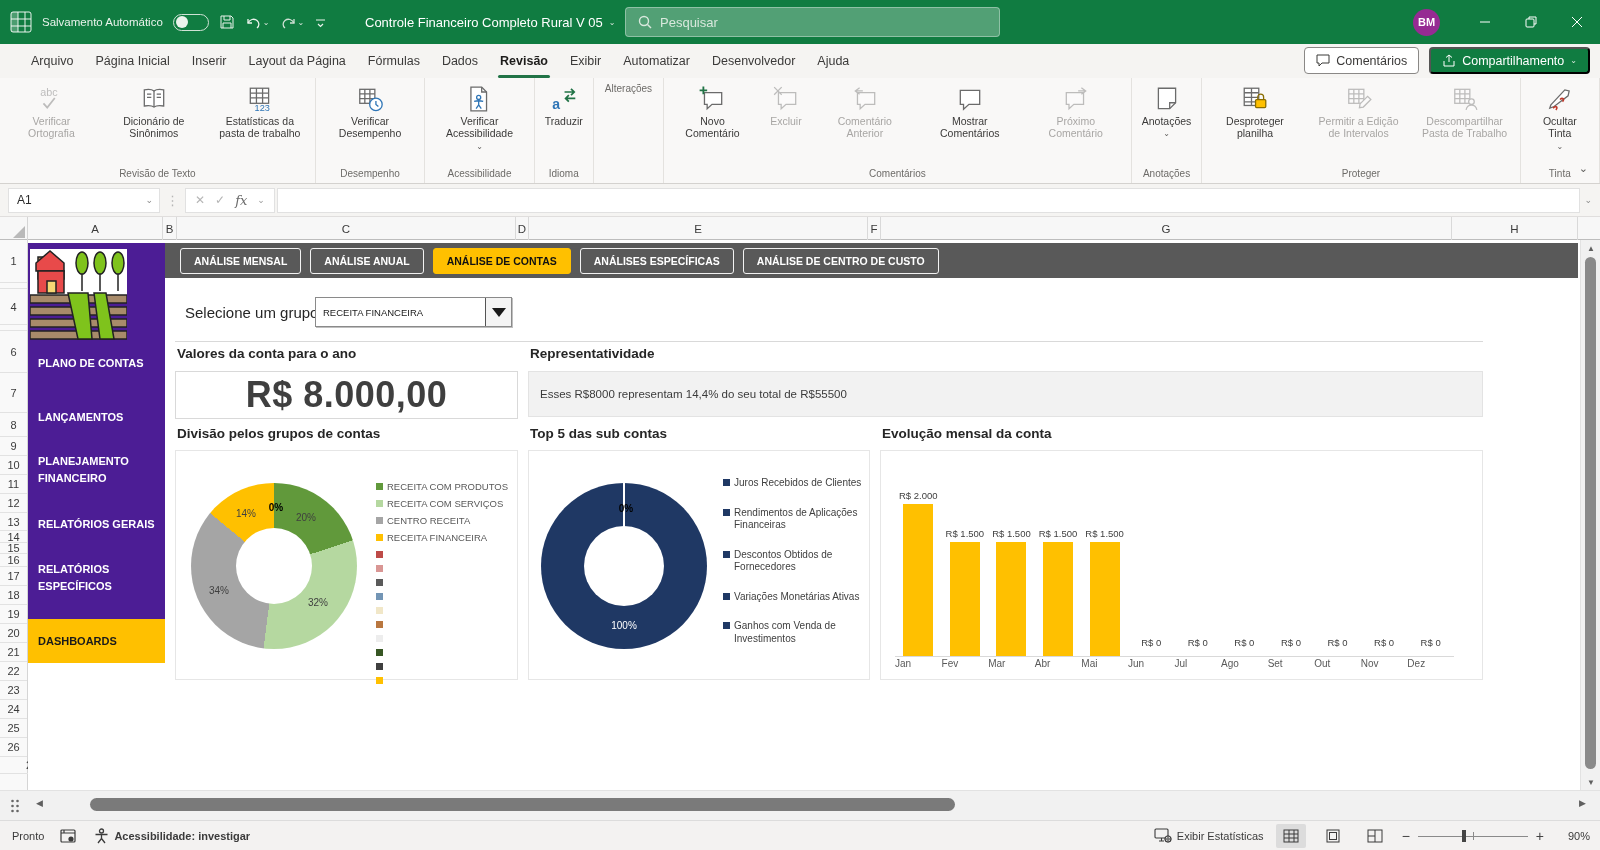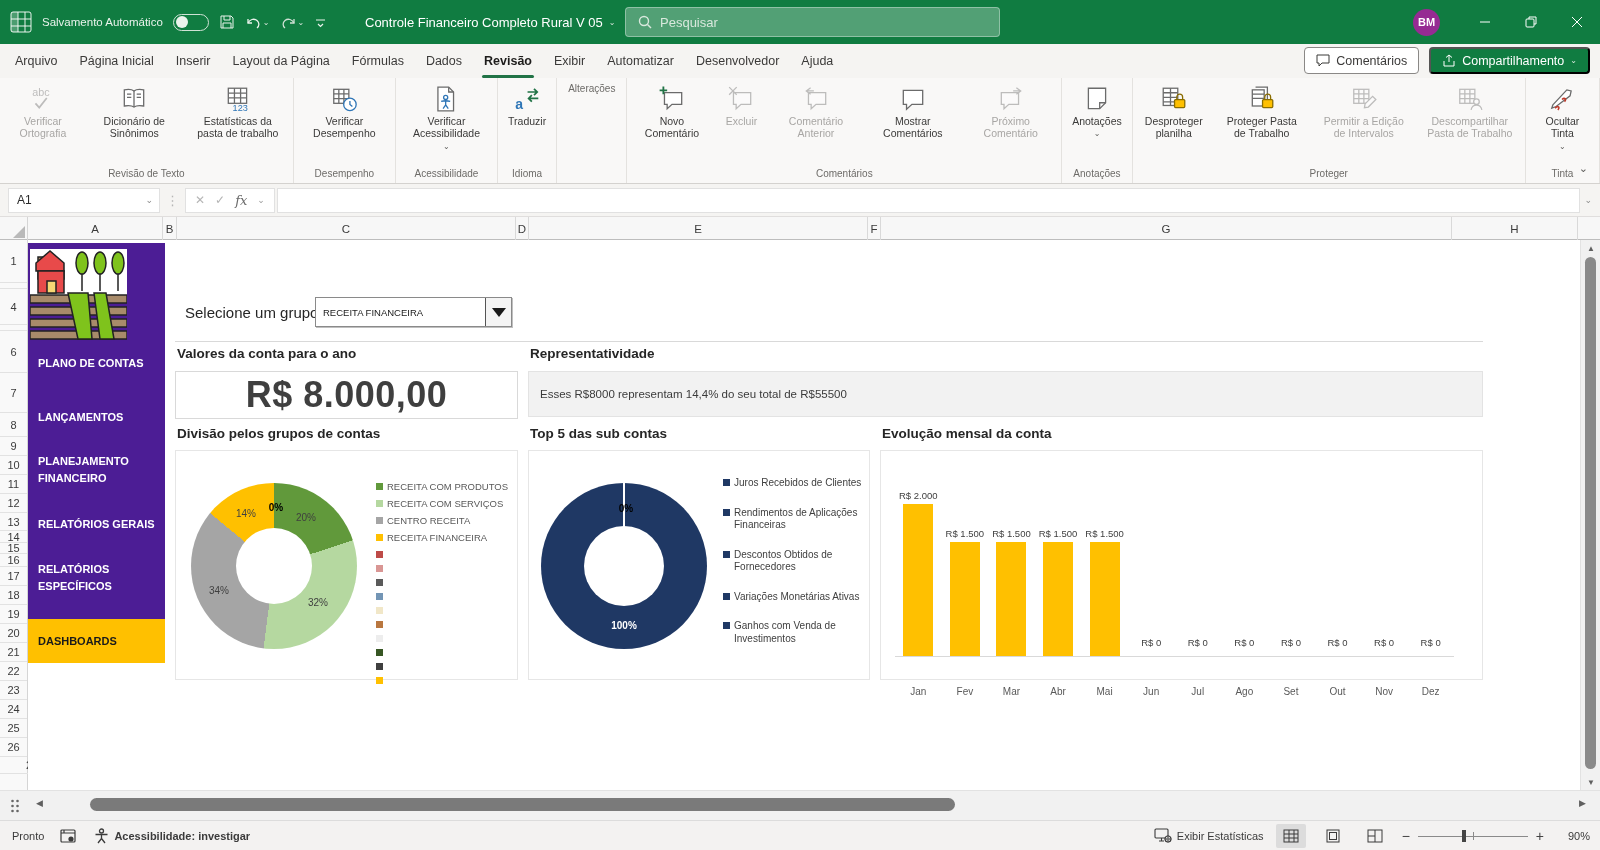--- a/index.html
+++ b/index.html
@@ -19,21 +19,21 @@
   .chev-sm { font-size:8px; color:#d7e6dc; }
   .tb-title { position:absolute; left:365px; top:0; height:44px; display:flex; align-items:center; font-size:13px; color:#fff; gap:6px; }
   .tb-search { position:absolute; left:625px; top:7px; width:375px; height:30px; background:rgba(255,255,255,.28); border:1px solid rgba(255,255,255,.35); border-radius:4px; display:flex; align-items:center; gap:8px; padding-left:12px; }
   .tb-search .ph { color:#d9e8dd; font-size:13px; }
   .tb-right { position:absolute; right:0; top:0; height:44px; display:flex; align-items:center; }
   .avatar { width:27px; height:27px; border-radius:50%; background:#962B93; color:#fff; font-size:11px; font-weight:bold; display:flex; align-items:center; justify-content:center; margin-right:22px; }
   .winbtn { width:46px; height:44px; display:flex; align-items:center; justify-content:center; }
 
   
   .menubar { position:absolute; left:0; top:44px; width:1600px; height:34px; background:#f5f4f2; display:flex; align-items:center; }
-  .menu-tabs { display:flex; align-items:center; padding-left:4px; height:100%; }
+  .menu-tabs { display:flex; align-items:center; padding-left:20px; height:100%; }
   .mtab { padding:0 11px; font-size:12.5px; color:#3b3a39; height:100%; display:flex; align-items:center; position:relative; }
   .mtab.active { font-weight:bold; color:#1d1c1b; }
   .mtab.active::after { content:""; position:absolute; left:9px; right:9px; bottom:0; height:3px; background:#217346; border-radius:2px; }
   .menu-right { position:absolute; right:10px; top:3px; display:flex; gap:10px; }
   .btn-comments { display:flex; align-items:center; gap:6px; border:1px solid #8a8886; border-radius:4px; background:#fff; height:27px; padding:0 11px; font-size:12.5px; color:#3b3a39; }
   .btn-share { display:flex; align-items:center; gap:6px; border-radius:4px; background:#107C41; height:27px; padding:0 11px; font-size:12.5px; color:#fff; }
 
   
   .ribbon { position:absolute; left:0; top:78px; width:1600px; height:106px; background:#f9f8f7; border-bottom:1px solid #d4d2cf; display:flex; }
   .grp { display:flex; flex-direction:column; border-right:1px solid #e4e2df; padding:3px 3px 0; }
@@ -104,34 +104,34 @@
 
   .panel { position:absolute; top:210px; height:230px; background:#fff; border:1px solid #e6e6e6; }
   #panel1 { left:147px; width:343px; }
   #panel2 { left:500px; width:342px; }
   #panel3 { left:852px; width:603px; }
 
   .donut { position:absolute; border-radius:50%; }
   .donut-hole { position:absolute; border-radius:50%; background:#fff; }
   .slice-label { position:absolute; transform:translate(-50%,-50%); font-size:10px; color:#3f3f3f; white-space:nowrap; }
   .slice-label.bold { font-weight:bold; color:#000; }
-  .slice-label.white { color:#fff;font-weight:bold; }
+  .slice-label.white { color:#fff; }
   .gap-line { position:absolute; background:#fff; }
 
   .legend { position:absolute; }
   .leg-item { display:flex; align-items:flex-start; gap:4px; font-size:9.5px; color:#595959; line-height:1.25; }
   .leg-sw { width:7px; height:7px; flex:none; margin-top:2px; }
   .leg2 .leg-item { font-size:10px; color:#404040; }
 
   .barplot { position:absolute; left:14px; right:28px; top:0; height:206px; border-bottom:1px solid #d9d9d9; display:flex; align-items:flex-end; }
   .barcell { flex:1; display:flex; flex-direction:column; align-items:center; justify-content:flex-end; }
   .bar-label { font-size:9.5px; color:#404040; white-space:nowrap; margin-bottom:3px; }
   .bar { width:30px; background:#FFC000; }
   .bar-months { position:absolute; left:14px; right:28px; top:207px; display:flex; }
-  .bar-months span { flex:1; text-align:center; font-size:10px; color:#595959;margin-top:28px; }
+  .bar-months span { flex:1; text-align:left; font-size:10px; color:#595959; }
 
   
   .hscroll { position:absolute; left:0; top:790px; width:1600px; height:30px; background:#f1f1f1; border-top:1px solid #e2e2e2; }
   .hs-dots { position:absolute; left:10px; top:8px; }
   .hs-left { position:absolute; left:36px; top:7px; color:#5f5f5f; font-size:9px; }
   .hs-thumb { position:absolute; left:90px; top:7px; width:865px; height:13px; background:#7a7a7a; border-radius:7px; }
   .hs-right { position:absolute; right:14px; top:7px; color:#5f5f5f; font-size:9px; }
 
   
   .statusbar { position:absolute; left:0; top:820px; width:1600px; height:30px; background:#f3f2f1; border-top:1px solid #dcdcdc; display:flex; align-items:center; font-size:11px; color:#3b3b3b; }
@@ -413,32 +413,20 @@
           <div class="rbtn">
             <span class="ico">
               <svg width="28" height="28" viewBox="0 0 26 26" fill="none" stroke="#6b6b6b" stroke-width="1.2">
                 <rect x="3" y="3" width="13.5" height="16" fill="#fff"></rect>
                 <path d="M3 7.2h13.5M3 11.4h13.5M3 15.6h13.5M9.75 3v16"></path>
                 <rect x="13.5" y="13.5" width="9.5" height="7.5" rx="1" fill="#FFC000" stroke="#8a6d00"></rect>
                 <path d="M15.6 13.5v-2.3a2.7 2.7 0 015.4 0v2.3" stroke="#8a6d00"></path>
               </svg>
             </span>
             <span class="lbl">Desproteger planilha</span>
-          </div>
-          <div class="rbtn">
-            <span class="ico">
-              <svg width="28" height="28" viewBox="0 0 26 26" fill="none" stroke="#6b6b6b" stroke-width="1.2">
-                <path d="M7 2h11v15" fill="#fff"></path>
-                <rect x="4" y="4.5" width="11" height="15" fill="#fff"></rect>
-                <path d="M4 8.5h11M4 12.5h11"></path>
-                <rect x="13.5" y="13.5" width="9.5" height="7.5" rx="1" fill="#FFC000" stroke="#8a6d00"></rect>
-                <path d="M15.6 13.5v-2.3a2.7 2.7 0 015.4 0v2.3" stroke="#8a6d00"></path>
-              </svg>
-            </span>
-            <span class="lbl">Proteger Pasta de Trabalho</span>
           </div>
           <div class="rbtn disabled">
             <span class="ico">
               <svg width="28" height="28" viewBox="0 0 26 26" fill="none" stroke="#6b6b6b" stroke-width="1.2">
                 <rect x="3.5" y="4" width="14" height="13" fill="#fff"></rect>
                 <path d="M3.5 8.3h14M3.5 12.6h14M8.2 4v13M12.9 4v13"></path>
                 <path d="M14 17.5l7-7 3 3-7 7-3.6.6z" fill="#fff"></path>
               </svg>
             </span>
             <span class="lbl">Permitir a Edição de Intervalos</span>
@@ -562,20 +550,27 @@
             <div class="side-item" style="top: 112px;">PLANO DE CONTAS</div>
             <div class="side-item" style="top: 166px;">LANÇAMENTOS</div>
             <div class="side-item" style="top: 210px;">PLANEJAMENTO FINANCEIRO</div>
             <div class="side-item" style="top: 273px;">RELATÓRIOS GERAIS</div>
             <div class="side-item" style="top: 318px;">RELATÓRIOS ESPECÍFICOS</div>
             <div class="side-item active" style="top: 376px;">DASHBOARDS</div>
             <div class="side-item" style="top: 433px;">INSTRUÇÕES</div>
           </div>
       </div>
 
+      <div class="tab-band" id="dashTabs">
+          <div class="dtab">ANÁLISE MENSAL</div>
+          <div class="dtab">ANÁLISE ANUAL</div>
+          <div class="dtab active">ANÁLISE DE CONTAS</div>
+          <div class="dtab">ANÁLISES ESPECÍFICAS</div>
+          <div class="dtab">ANÁLISE DE CENTRO DE CUSTO</div>
+        </div>
 
       <span class="sel-label">Selecione um grupo</span>
       <div class="dropdown">
         <span class="dd-val">RECEITA FINANCEIRA</span>
         <span class="dd-btn">
             <span class="dd-arrow"></span>
           </span>
       </div>
 
       <div class="h-divider"></div>

